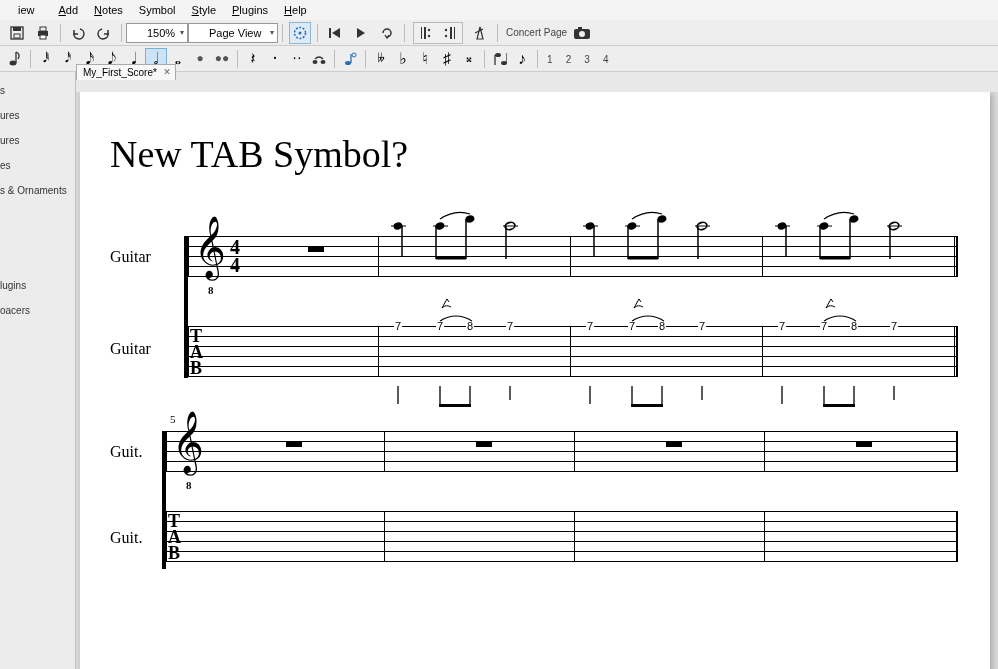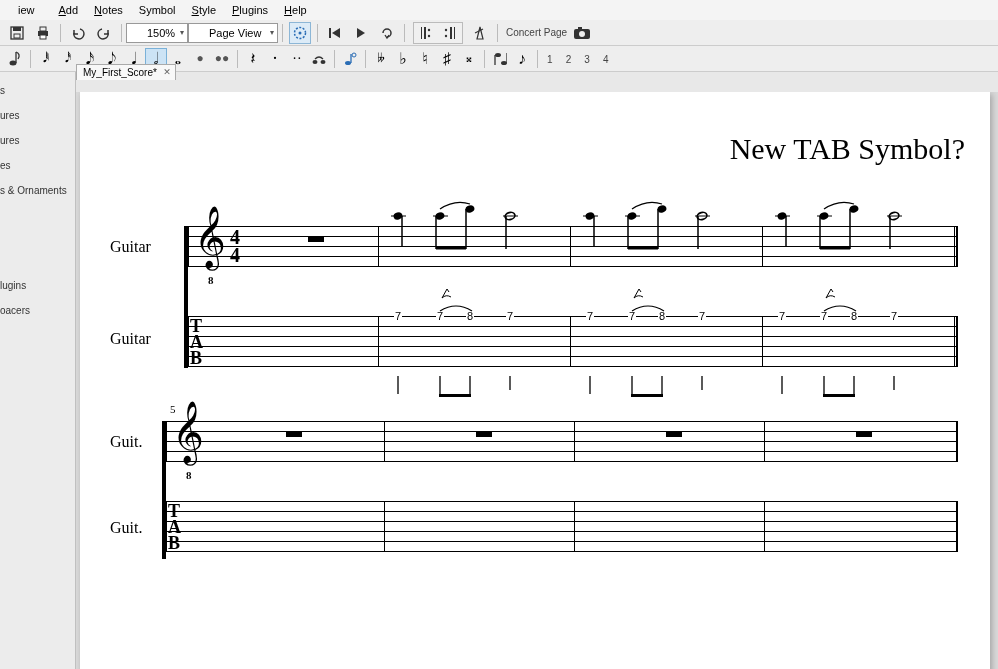--- a/index.html
+++ b/index.html
@@ -122,22 +122,22 @@
   position: absolute;
   left: 4px; top: 0;
   width: 910px;
   height: 700px;
   background: #fff;
   box-shadow: 2px 2px 6px rgba(0,0,0,.25);
   padding: 40px 25px 20px 30px;
 }
 .title {
   font-family: Georgia, "Times New Roman", serif;
-  font-size: 30px;
-  text-align: right;
+  font-size: 38px;
+  text-align: left;
   margin-bottom: 60px;
 }
 
 
 .system { position:relative; margin-bottom:16px; }
 .inst-label {
   position:absolute; left:0;
   font-family: Georgia, serif;
   font-size: 16px;
 }

